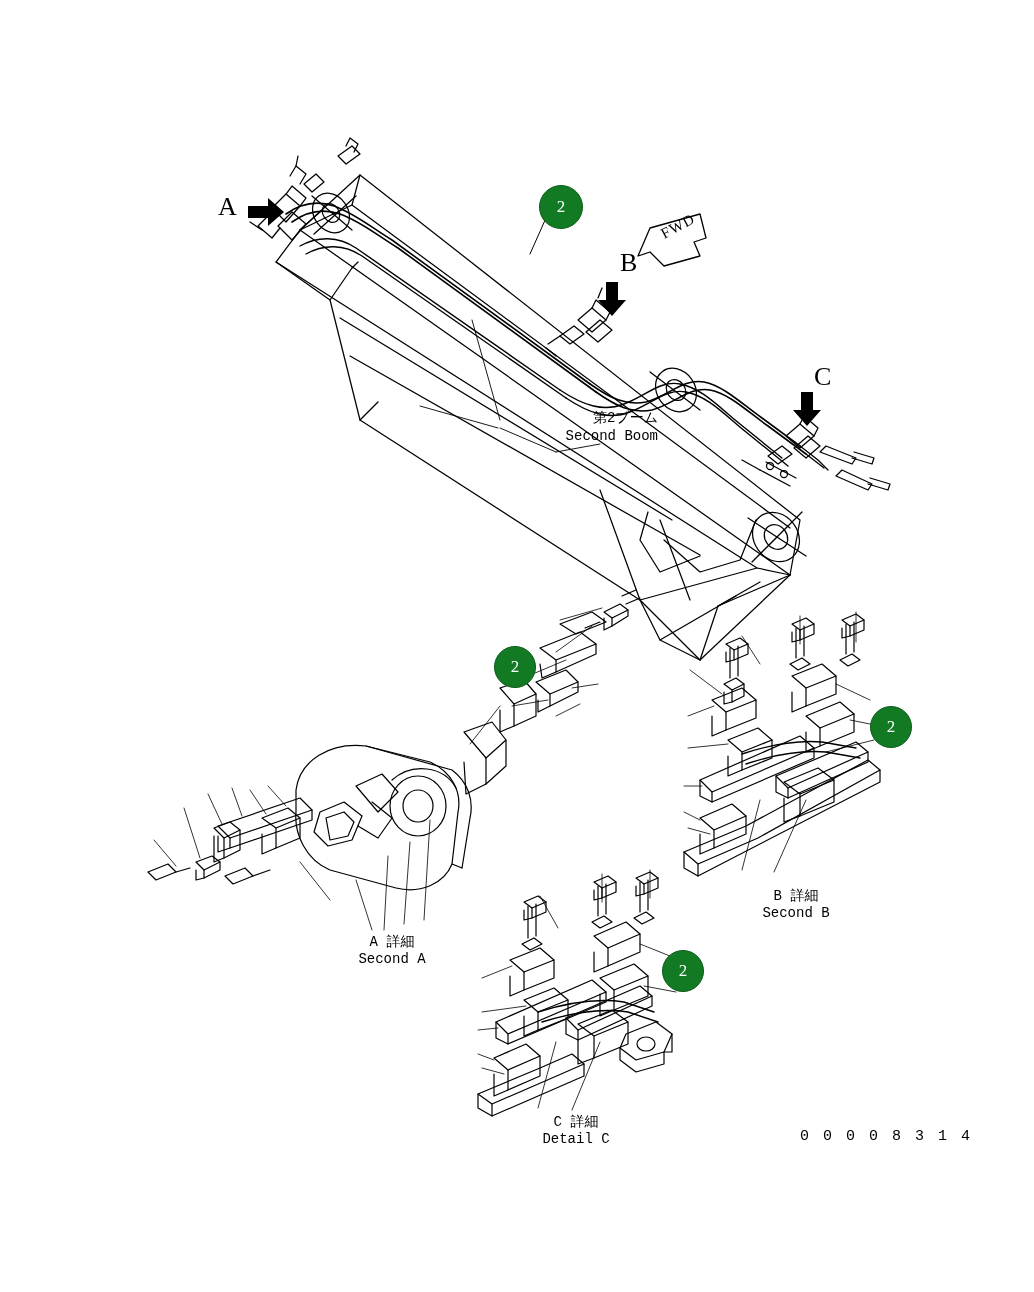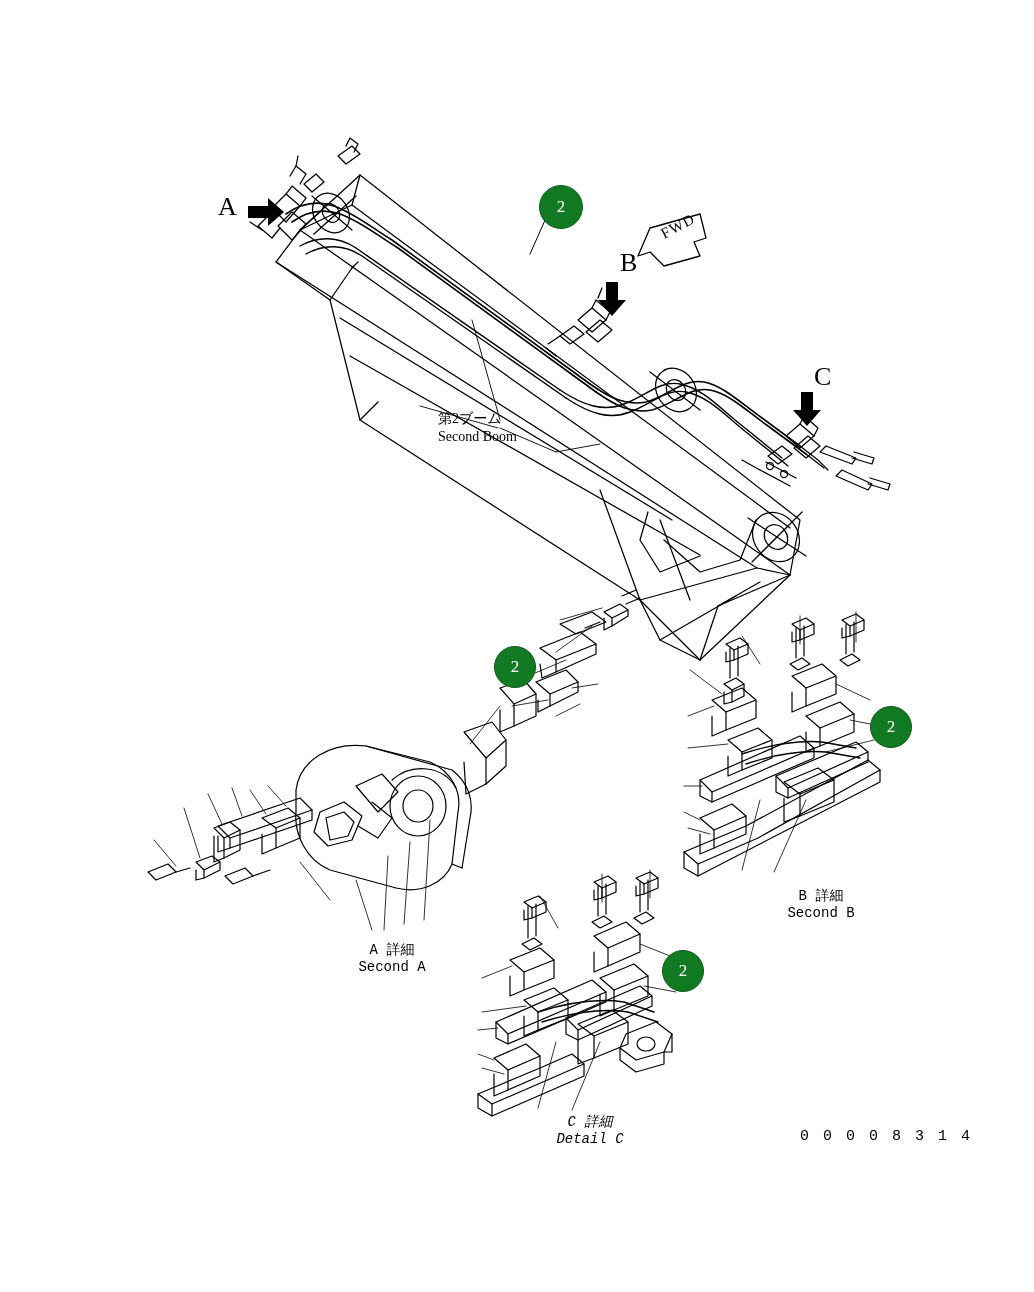--- a/index.html
+++ b/index.html
@@ -57,22 +57,22 @@
   }
   .docnum {
     position: absolute;
     font-family: "Liberation Mono", monospace;
     font-size: 15px;
     letter-spacing: 2.5px;
     color: #000000;
   }
   .boomcap {
     position: absolute;
-    text-align: left;
-    font-family: Liberation Serif, serif;
+    text-align: right;
+    font-family: Liberation Mono, monospace;
     font-size: 14px;
     color: #000000;
     white-space: pre;
     line-height: 1.25;
   }
   .fwd-text {
     position: absolute;
     font-family: "Liberation Serif", serif;
     font-size: 15px;
     letter-spacing: 1px;
@@ -424,25 +424,25 @@
   </svg>
 
   <div class="sect-letter" style="left:218px; top:192px;">A</div>
   <div class="sect-letter" style="left:620px; top:248px;">B</div>
   <div class="sect-letter" style="left:814px; top:362px;">C</div>
 
   <div class="fwd-text" style="left:660px; top:218px;">FWD</div>
 
   <div class="boomcap" style="left:438px; top:410px; width:220px;"><span>第2ブーム</span><br><span>Second Boom</span></div>
 
-  <div class="detail-cap" style="left:312px; top:934px; width:160px;margin-top:8px;"><span>A 詳細</span><br><span>Second A</span></div>
-
-  <div class="detail-cap" style="left:741px; top:888px; width:160px;"><span>B 詳細</span><br><span>Second B</span></div>
-
-  <div class="detail-cap" style="left:510px; top:1114px; width:160px;font-style:italic;"><span>C 詳細</span><br><span>Detail C</span></div>
+  <div class="detail-cap" style="left:312px; top:934px; width:160px;"><span>A 詳細</span><br><span>Second A</span></div>
+
+  <div class="detail-cap" style="left:716px; top:888px; width:160px;"><span>B 詳細</span><br><span>Second B</span></div>
+
+  <div class="detail-cap" style="left:496px; top:1114px; width:160px;"><span>C 詳細</span><br><span>Detail C</span></div>
 
   <div class="callout" style="left:539px; top:185px; width:44px; height:44px;">2</div>
 
   <div class="callout" style="left:494px; top:646px; width:42px; height:42px;">2</div>
 
   <div class="callout" style="left:870px; top:706px; width:42px; height:42px;">2</div>
 
   <div class="callout" style="left:662px; top:950px; width:42px; height:42px;">2</div>
 
   <div class="docnum" style="left:800px; top:1128px;">0 0 0 0 8 3 1 4</div>

